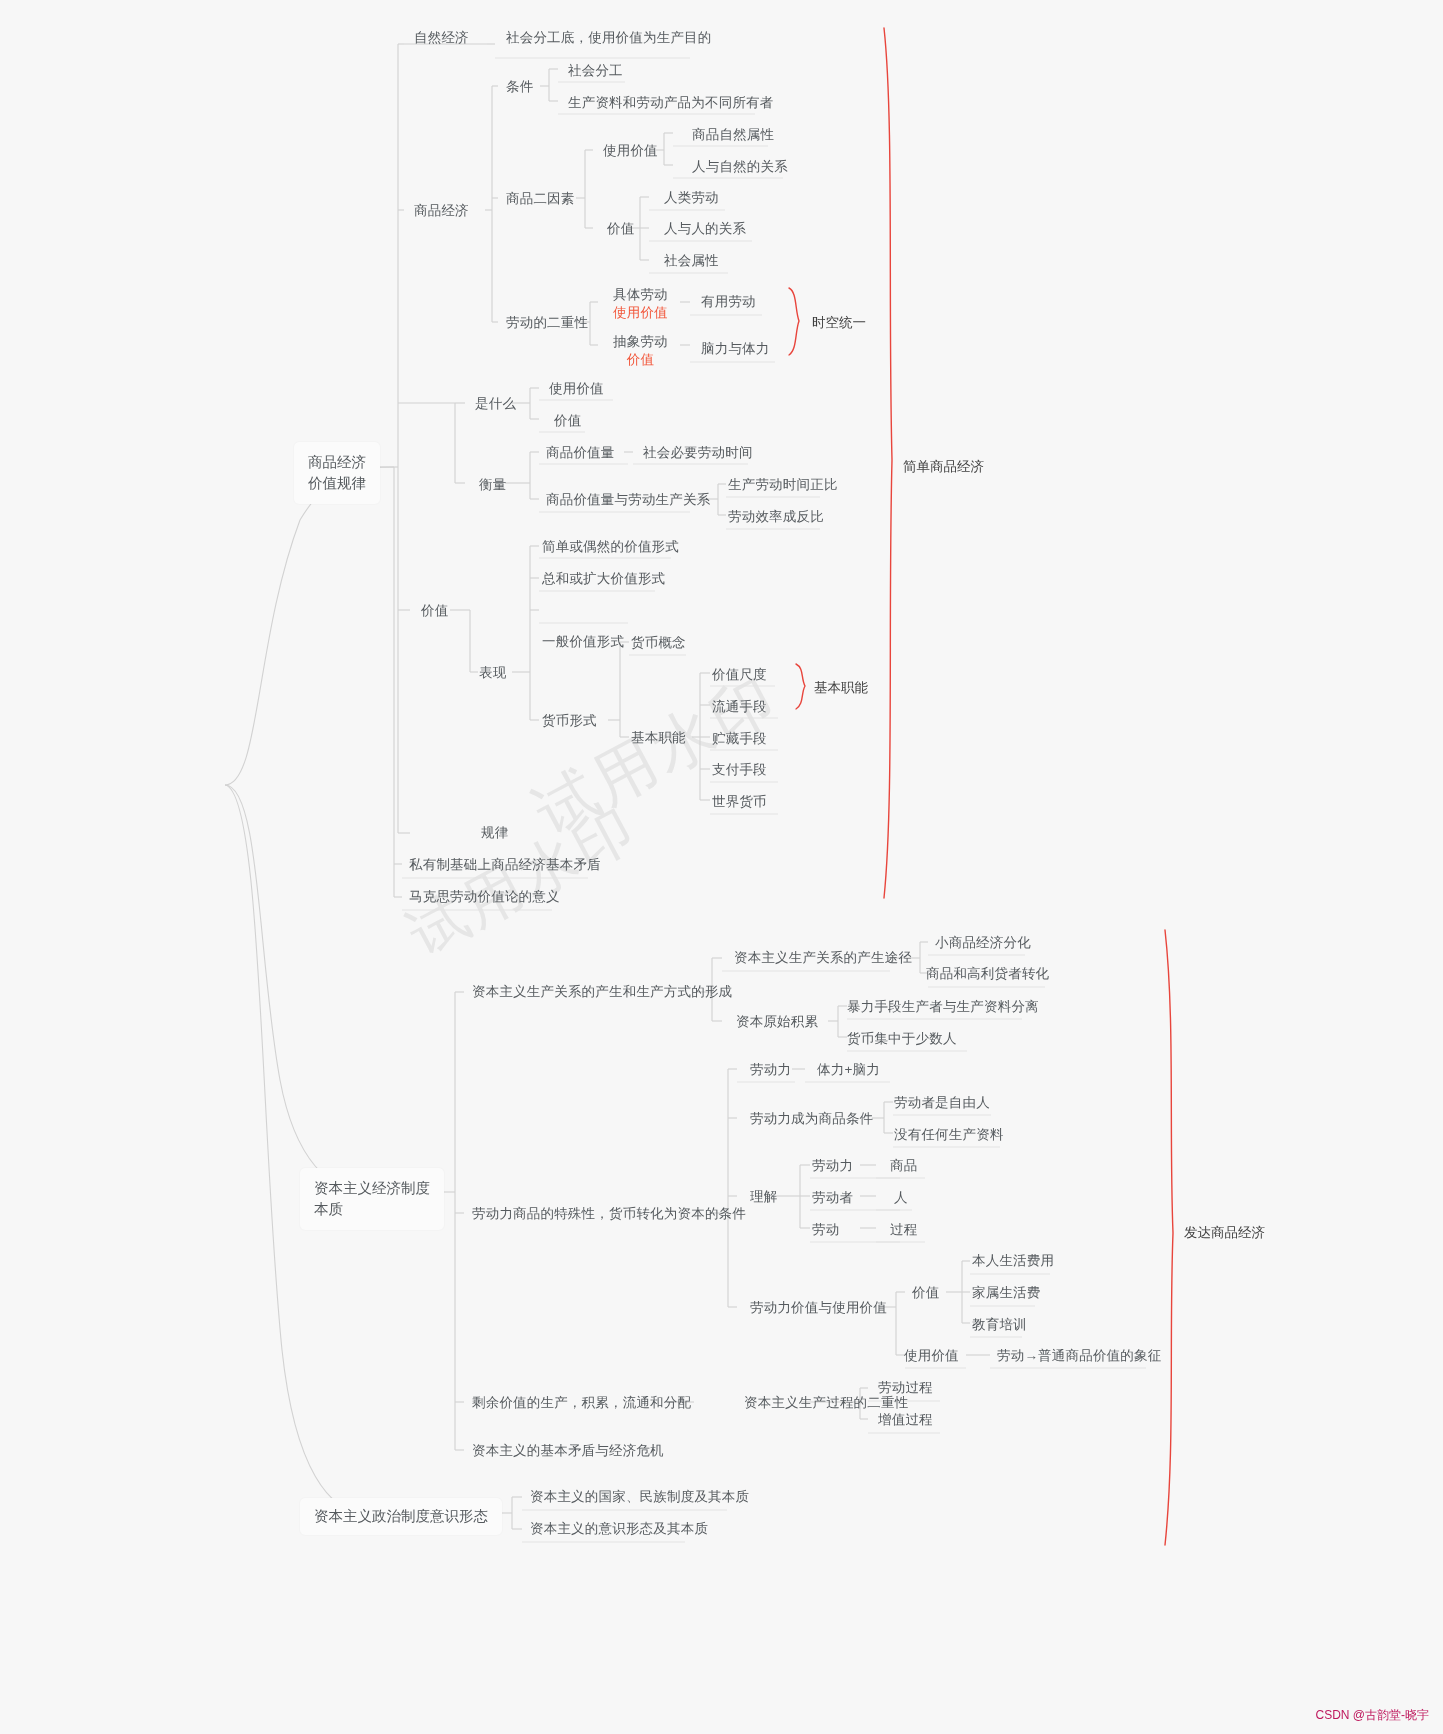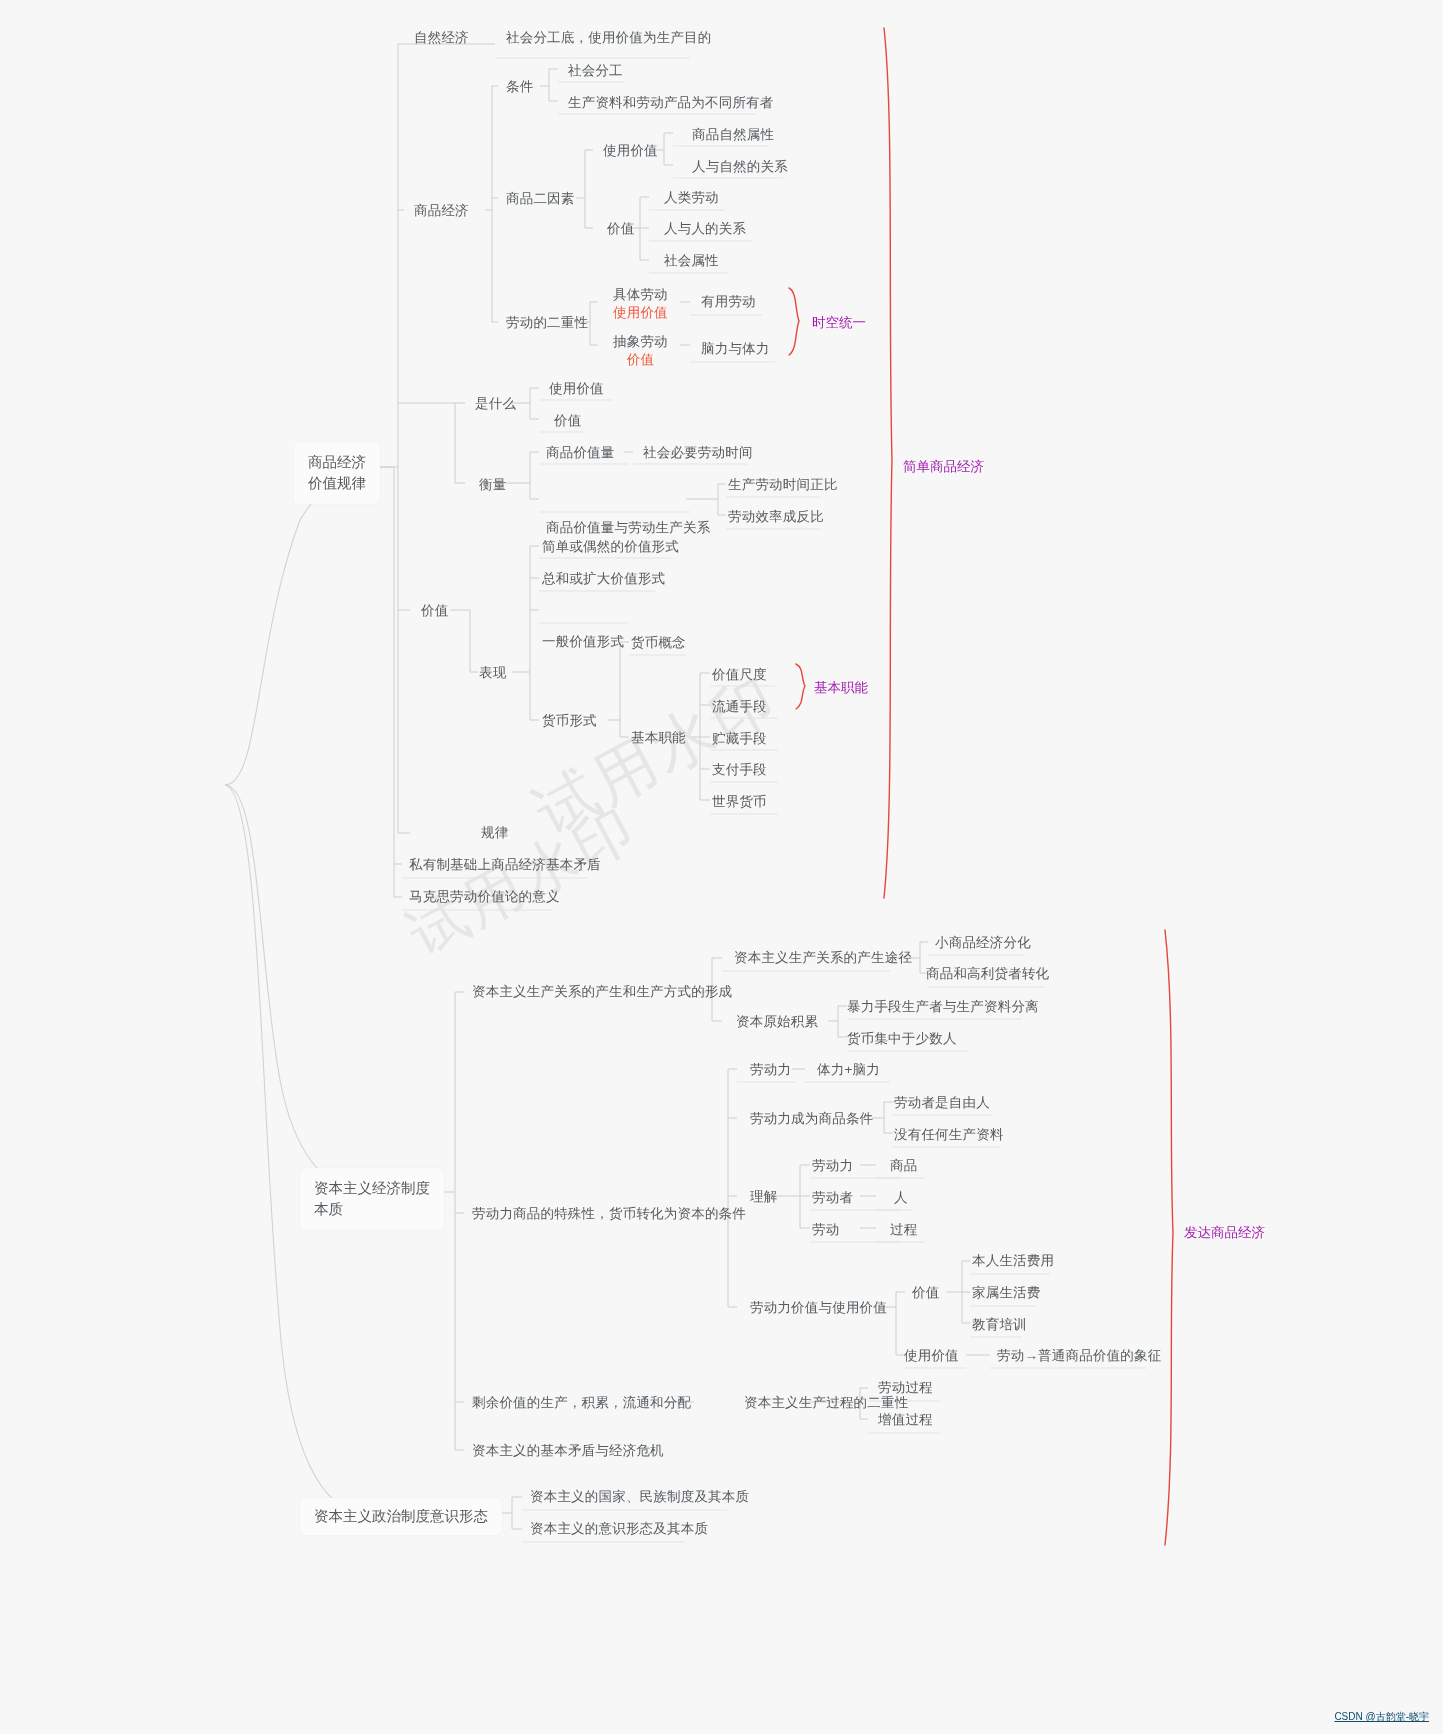--- a/index.html
+++ b/index.html
@@ -49,41 +49,40 @@
     border-radius: 5px;
     color: #555a5e;
     font-size: 14.5px;
     line-height: 1.45;
     padding: 10px 14px;
     white-space: nowrap;
     box-shadow: 0 0 2px rgba(0,0,0,0.05);
   }
   .brace-label {
     position: absolute;
-    color: #a21caf;
+    color: #404040;
     font-size: 13.5px;
     white-space: nowrap;
   }
   .watermark {
     position: absolute;
     color: #e6e6e6;
     font-size: 62px;
     transform: rotate(-28deg);
     transform-origin: left top;
     user-select: none;
     white-space: nowrap;
     letter-spacing: 4px;
   }
   .credit {
     position: absolute;
     right: 14px; bottom: 10px;
-    color: #0c4a6e;
-    font-size: 10px;
-    white-space: nowrap;
-    text-decoration: underline;
+    color: #be185d;
+    font-size: 12px;
+    white-space: nowrap;
   }
 </style>
 </head>
 <body>
 
 <div id="canvas">
 
   <div class="watermark" style="left:520px; top:780px;">试用水印</div>
   <div class="watermark" style="left:395px; top:905px; font-size:58px;">试用水印</div>
 
@@ -372,21 +371,21 @@
   </div>
   <div class="node" style="left:695px; top:337px;">脑力与体力</div>
   <div class="brace-label" style="left:812px; top:314px;">时空统一</div>
 
   <div class="node" style="left:469px; top:392px;">是什么</div>
   <div class="node" style="left:543px; top:377px;">使用价值</div>
   <div class="node" style="left:548px; top:409px;">价值</div>
   <div class="node" style="left:473px; top:473px;">衡量</div>
   <div class="node" style="left:540px; top:441px;">商品价值量</div>
   <div class="node" style="left:637px; top:441px;">社会必要劳动时间</div>
-  <div class="node" style="left:540px; top:488px;margin-top:28px;">商品价值量与劳动生产关系</div>
+  <div class="node" style="left:540px; top:488px;">商品价值量与劳动生产关系</div>
   <div class="node" style="left:722px; top:473px;">生产劳动时间正比</div>
   <div class="node" style="left:722px; top:505px;">劳动效率成反比</div>
 
   <div class="node" style="left:415px; top:599px;">价值</div>
   <div class="node" style="left:473px; top:661px;">表现</div>
   <div class="node" style="left:536px; top:535px;">简单或偶然的价值形式</div>
   <div class="node" style="left:536px; top:567px;">总和或扩大价值形式</div>
   <div class="node" style="left:536px; top:630px;">一般价值形式</div>
   <div class="node" style="left:536px; top:709px;">货币形式</div>
   <div class="node" style="left:625px; top:631px;">货币概念</div>

